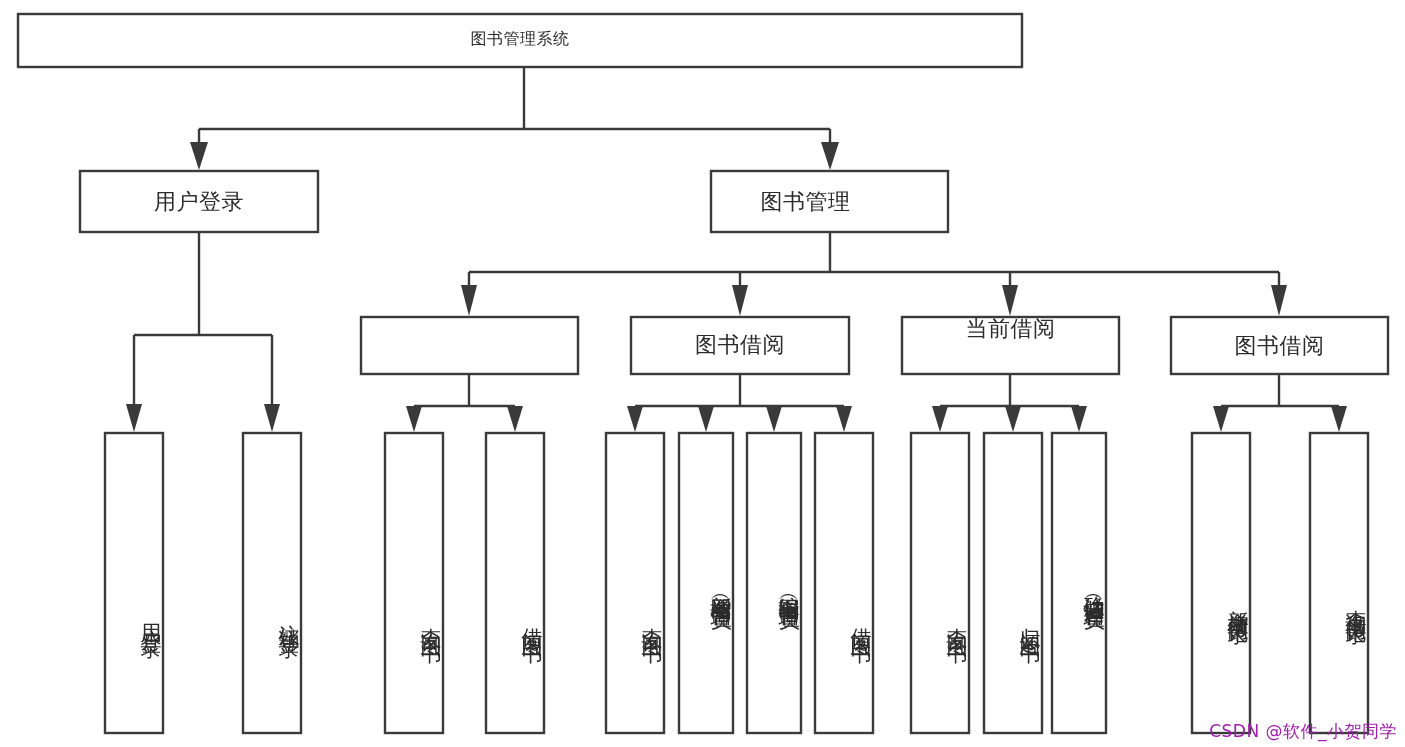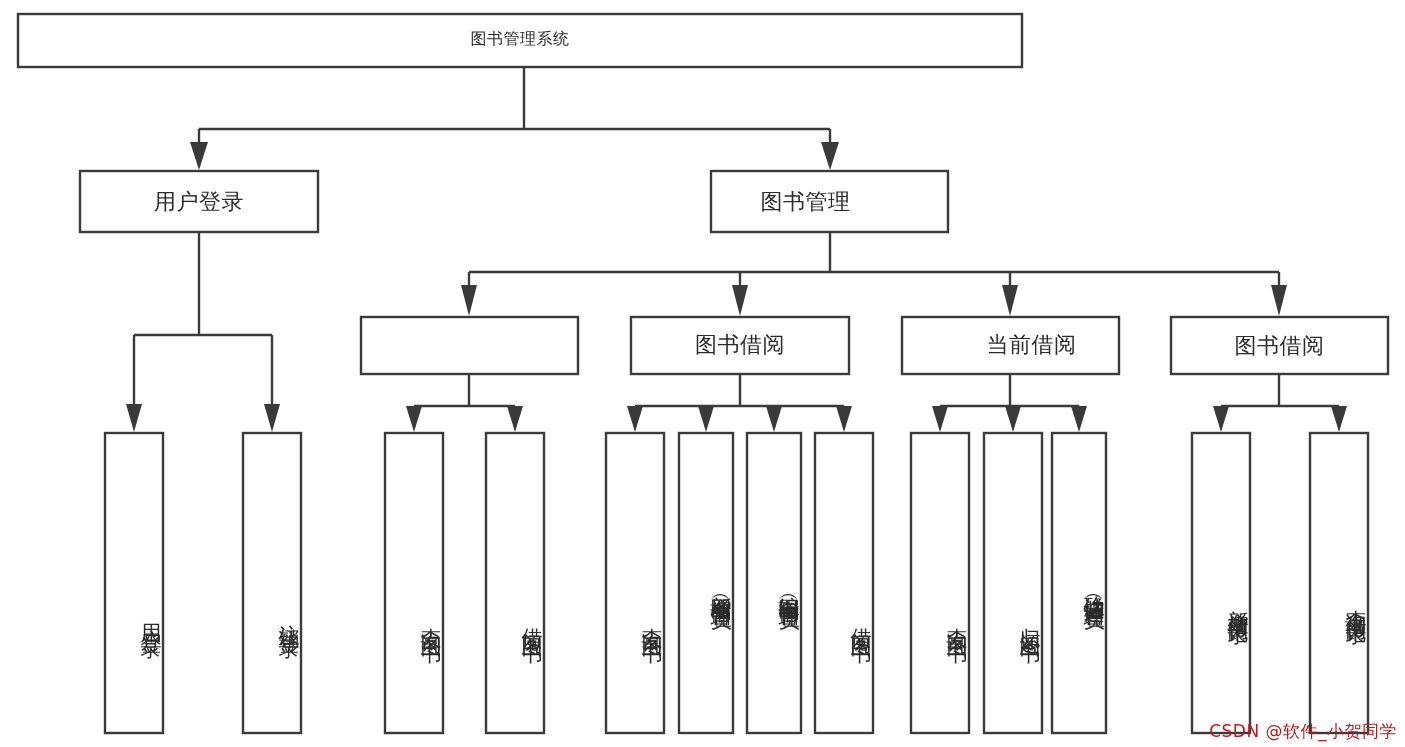--- a/index.html
+++ b/index.html
@@ -68,21 +68,21 @@
     line-height: 1.18;
     letter-spacing: 5px;
     white-space: nowrap;
     pointer-events: none;
   }
   .watermark {
     position: absolute;
     right: 8px;
     bottom: 4px;
     font-size: 17px;
-    color: #b91c1c;
+    color: #a21caf;
     letter-spacing: 0.5px;
     white-space: nowrap;
     pointer-events: none;
   }
 </style>
 </head>
 <body>
 
 <div id="canvas">
 
@@ -174,21 +174,21 @@
 
   <div class="node-label" style="left:18px; top:14px; width:1004px; height:51px; font-size:16px;">图书管理系统</div>
 
   <div class="node-label" style="left:80px; top:171px; width:238px; height:61px;">用户登录</div>
 
   <div class="node-label" style="left:711px; top:171px; width:189px; height:61px;">图书管理</div>
 
 
   <div class="node-label" style="left:631px; top:317px; width:218px; height:56px;">图书借阅</div>
 
-  <div class="node-label" style="left:902px; top:322px; width:217px; height:46px;padding-left:21px;">当前借阅</div>
+  <div class="node-label" style="left:902px; top:306px; width:217px; height:46px;">当前借阅</div>
 
   <div class="node-label" style="left:1171px; top:317px; width:217px; height:57px;">图书借阅</div>
 
   <div class="leaf-label" style="left:105px; top:500px; width:58px; height:233px;">用户登录</div>
 
   <div class="leaf-label" style="left:243px; top:500px; width:58px; height:233px;">注销登录</div>
 
   <div class="leaf-label" style="left:385px; top:508px; width:58px; height:225px;">查询图书</div>
 
   <div class="leaf-label" style="left:486px; top:508px; width:58px; height:225px;">借阅图书</div>

